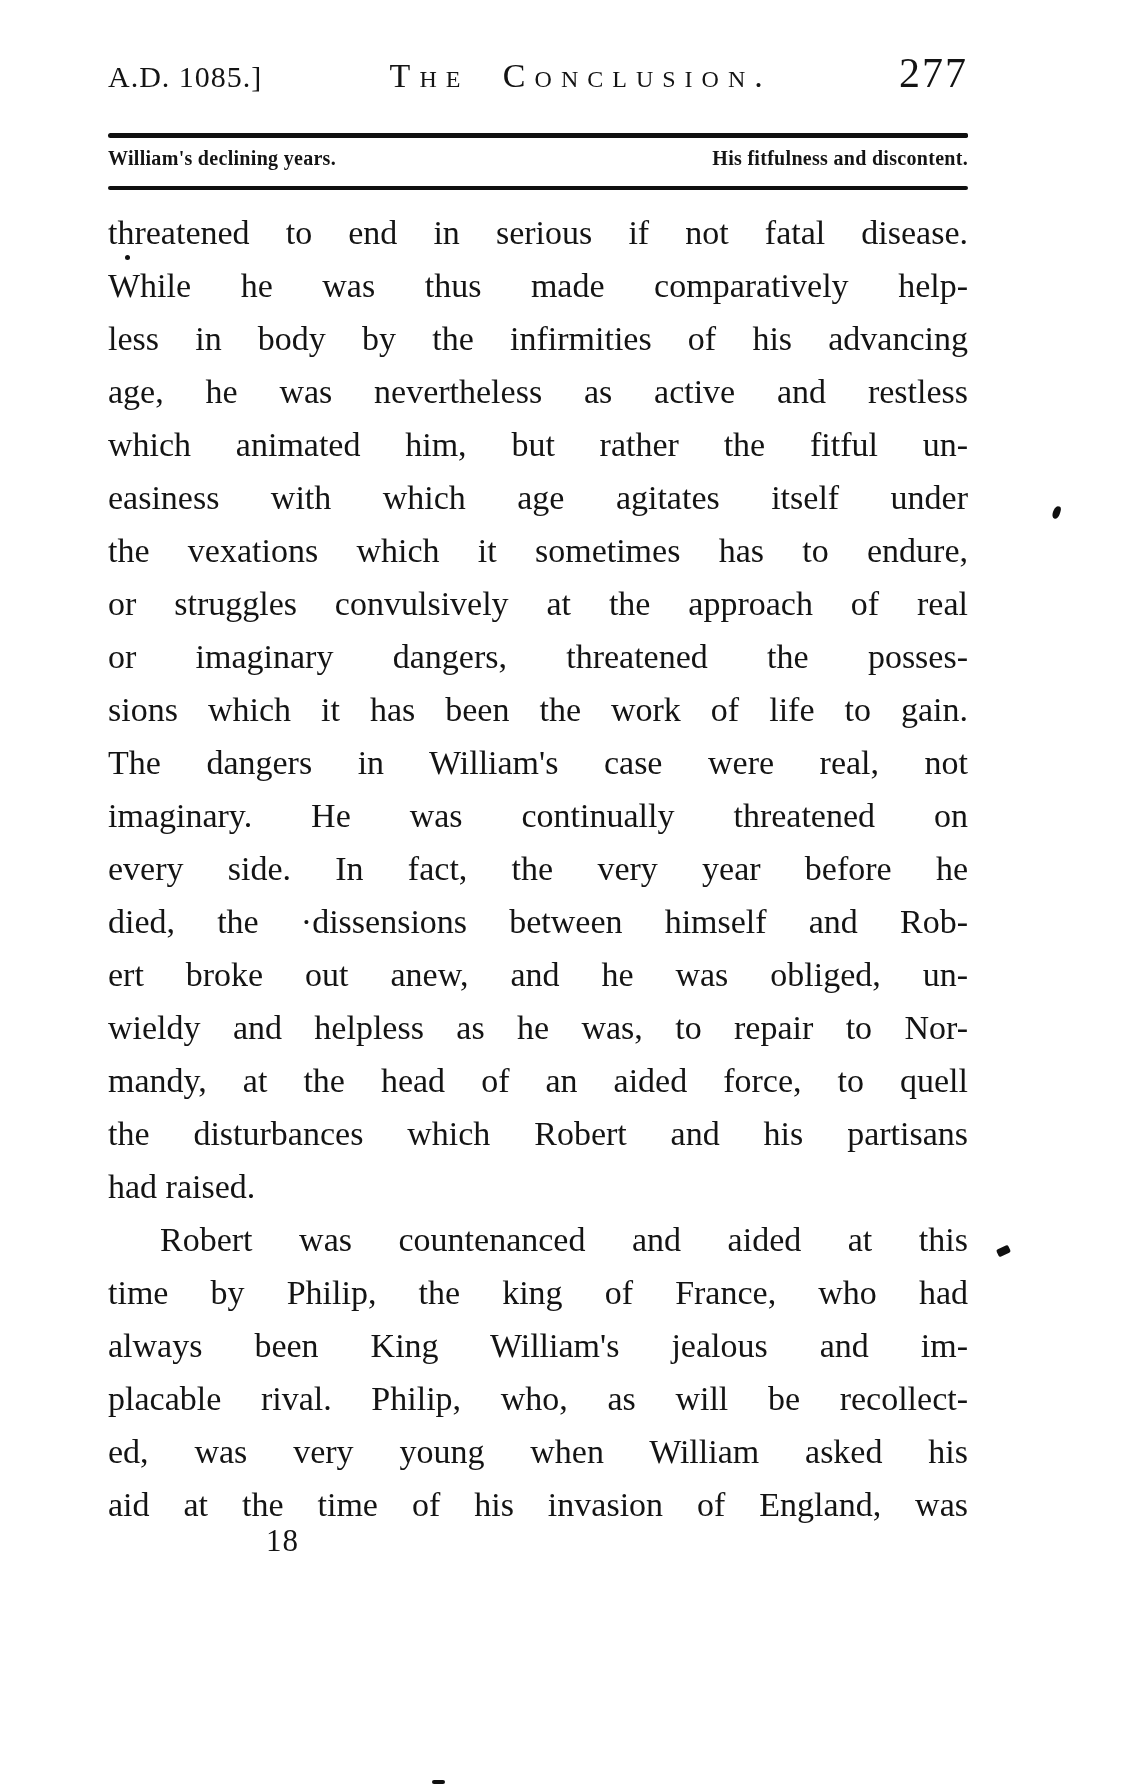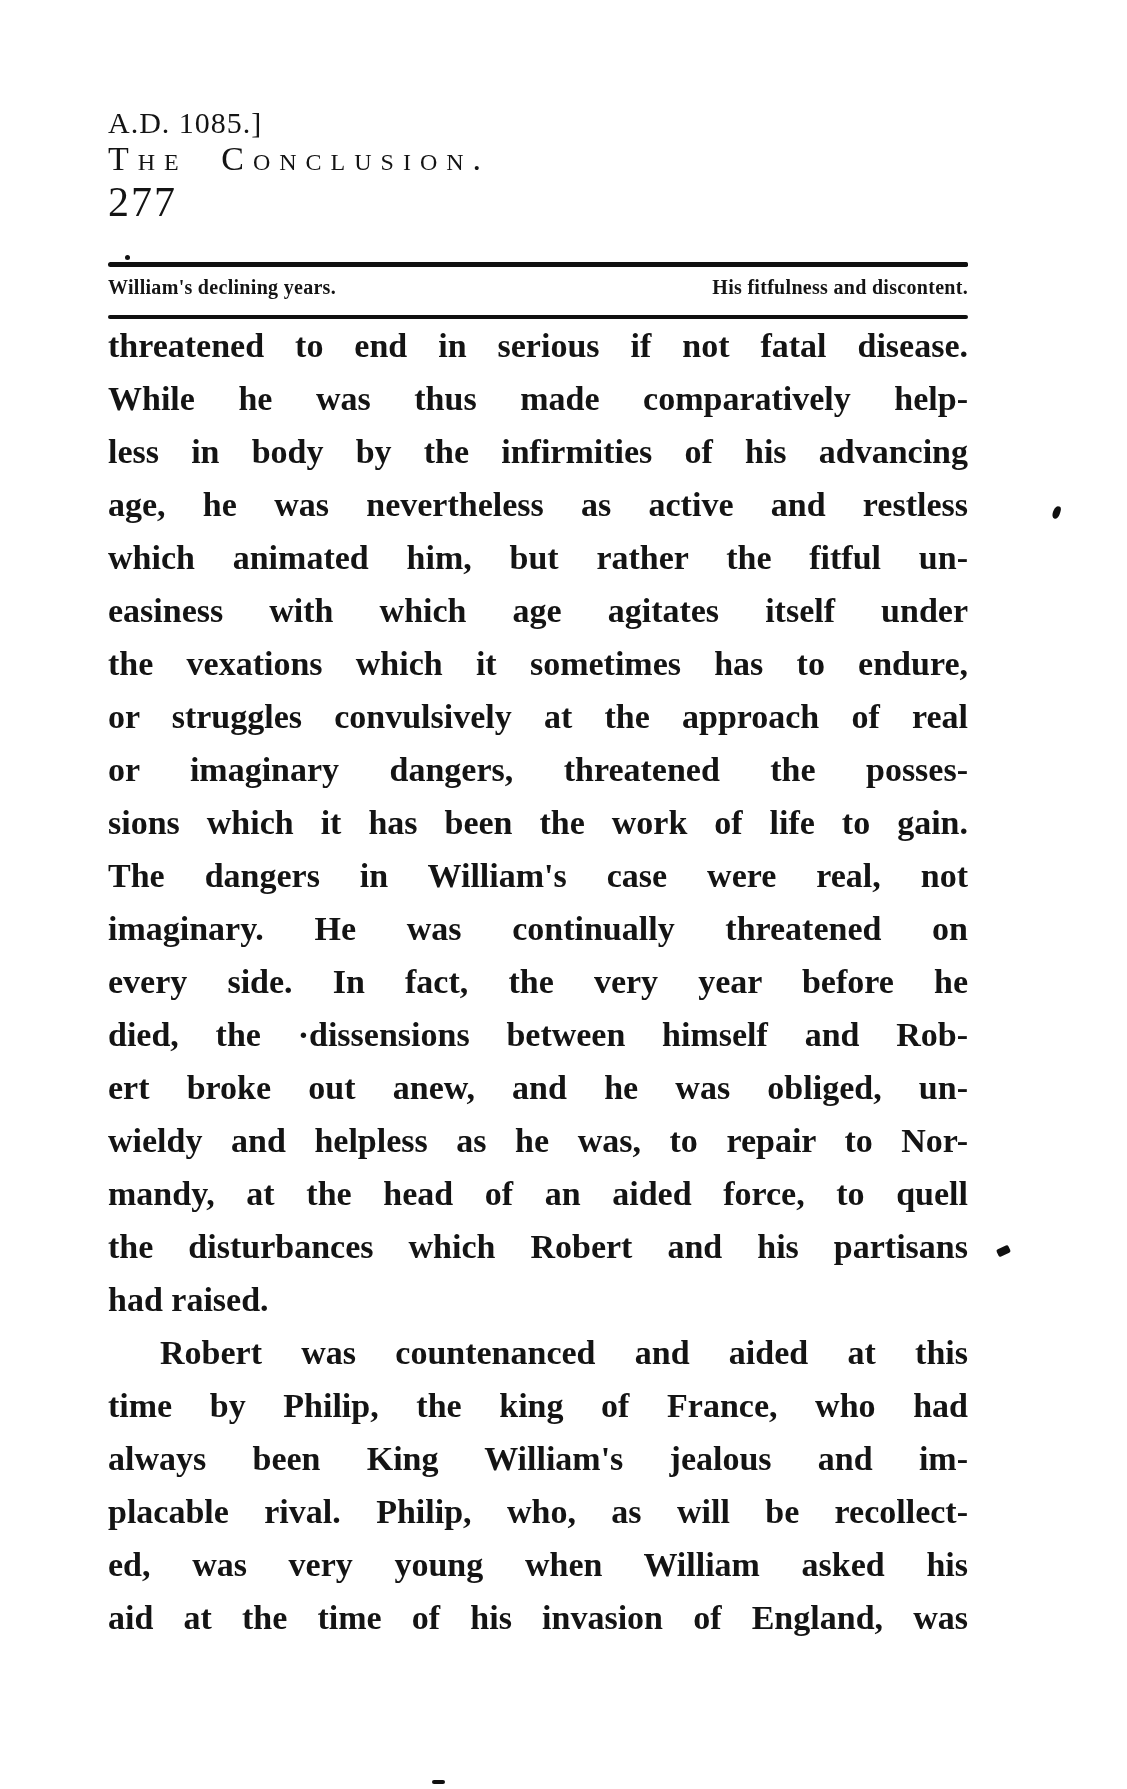--- a/index.html
+++ b/index.html
@@ -16,23 +16,23 @@
     color: #141414;
   }
   .content {
     position: absolute;
     left: 108px;
     top: 0;
     width: 860px;
   }
   .header-row {
     display: flex;
+    justify-content: space-between;
     align-items: baseline;
-    margin-top: 106px;
-    flex-direction: column;
+    margin-top: 49px;
   }
   .era-label {
     font-size: 30px;
     letter-spacing: 1px;
     white-space: nowrap;
   }
   .chapter-title {
     font-variant: small-caps;
     font-size: 34px;
     letter-spacing: 9px;
@@ -59,23 +59,23 @@
     font-size: 20px;
     font-weight: bold;
     letter-spacing: 0.3px;
   }
   .rule-bottom {
     height: 4px;
     margin-top: 16px;
     border-radius: 2px;
   }
   .body-text {
+    margin-top: 16px;
     font-size: 34px;
     line-height: 53px;
-    font-weight: bold;
   }
   .line {
     text-align: justify;
     text-align-last: justify;
   }
   .line.noj {
     text-align-last: left;
   }
   .line.ind {
     text-indent: 52px;
@@ -154,19 +154,20 @@
       <div class="line">the disturbances which Robert and his partisans</div>
       <div class="line noj">had raised.</div>
       <div class="line ind">Robert was countenanced and aided at this</div>
       <div class="line">time by Philip, the king of France, who had</div>
       <div class="line">always been King William's jealous and im-</div>
       <div class="line">placable rival.  Philip, who, as will be recollect-</div>
       <div class="line">ed, was very young when William asked his</div>
       <div class="line">aid at the time of his invasion of England, was</div>
     </div>
 
+  <div class="signature-mark">18</div>
 
 </div>
 
 <div class="speck speck-dot"></div>
 <div class="speck speck-apostrophe"></div>
 <div class="speck speck-tick"></div>
 <div class="speck speck-dash"></div>
 
 </body></html>

